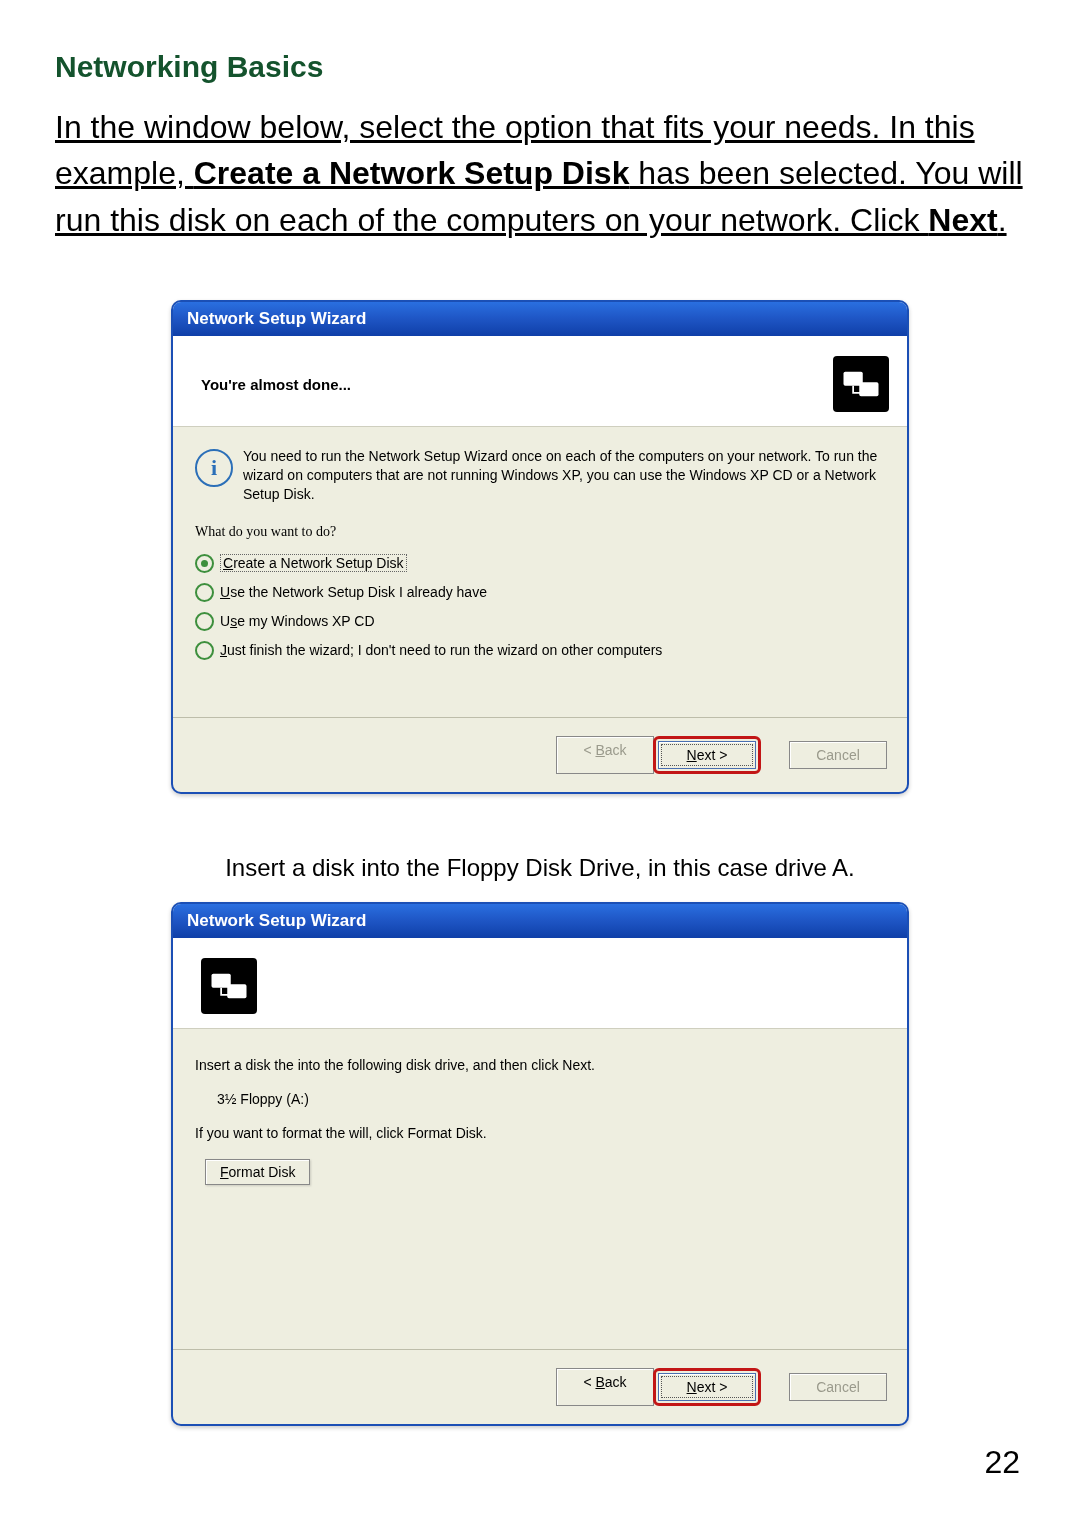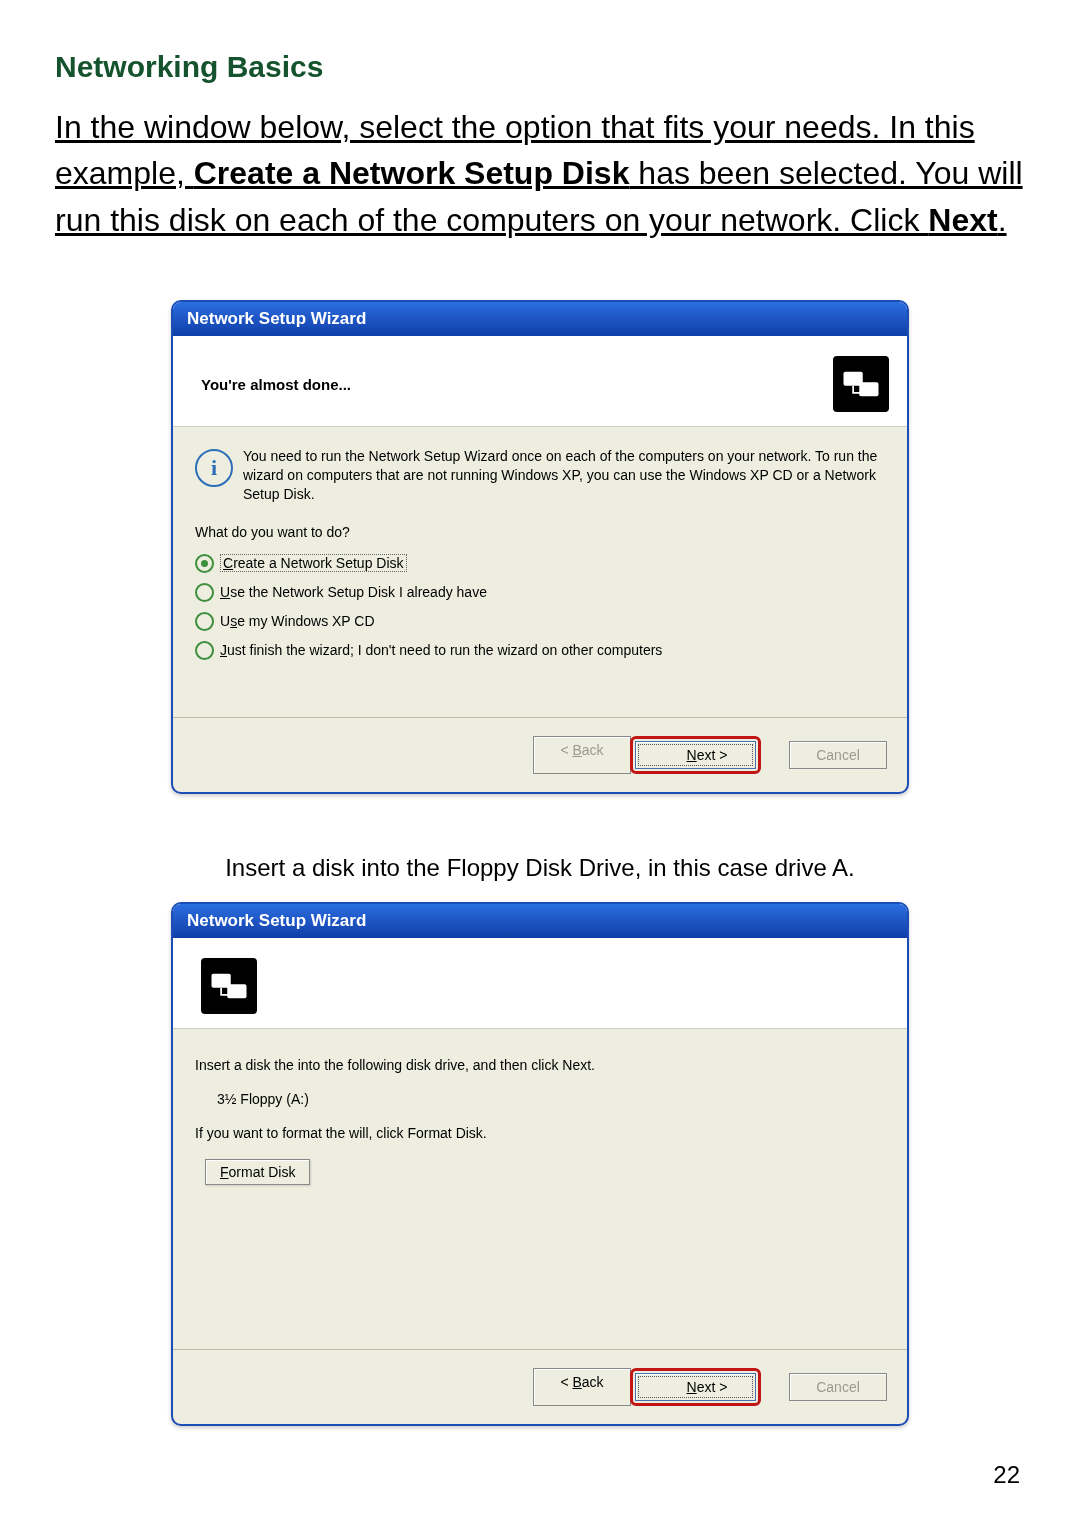--- a/index.html
+++ b/index.html
@@ -28,23 +28,23 @@
     text-decoration: underline;
   }
   .body-text .bold { font-weight: bold; }
   .centered-para {
     font-size: 24px;
     text-align: center;
     margin: 60px 0 20px 0;
   }
   .page-number {
     position: absolute;
-    bottom: 40px;
+    bottom: 48px;
     right: 60px;
-    font-size: 24px;
+    font-size: 32px;
   }
 
   
   .wizard {
     width: 734px;
     margin: 0 auto 0 auto;
     border: 2px solid #1b4fb5;
     border-radius: 10px;
     overflow: hidden;
     font-family: Tahoma, Arial, sans-serif;
@@ -101,21 +101,21 @@
     color: #2b6fb8;
     font-family: Georgia, serif;
     font-weight: bold;
     font-size: 22px;
     display: flex; align-items: center; justify-content: center;
     flex-shrink: 0;
     margin-top: 2px;
   }
   .info-text { font-size: 14px; line-height: 1.35; }
 
-  .question { margin: 8px 0 14px 0; }
+  .question { margin: 8px 0 14px 0; font-family: Liberation Serif, serif; }
 
   .radio-row {
     display: flex;
     align-items: center;
     gap: 6px;
     margin: 10px 0;
   }
   .radio {
     width: 15px; height: 15px;
     border: 2px solid #3d8f3d;
@@ -176,21 +176,20 @@
     border: 3px solid #c21616;
     border-radius: 6px;
     padding: 2px;
     margin-left: -1px;
   }
   .cancel-space { width: 28px; }
   .next-wrap .btn {
     border: 1px solid #4a6fb0;
     outline: 1px dotted #555;
     outline-offset: -4px;
-    padding-left: 23px;
   }
 </style>
 </head>
 <body>
 
 <div class="page">
 
   <div class="heading">Networking Basics</div>
 
   <div class="body-text">

